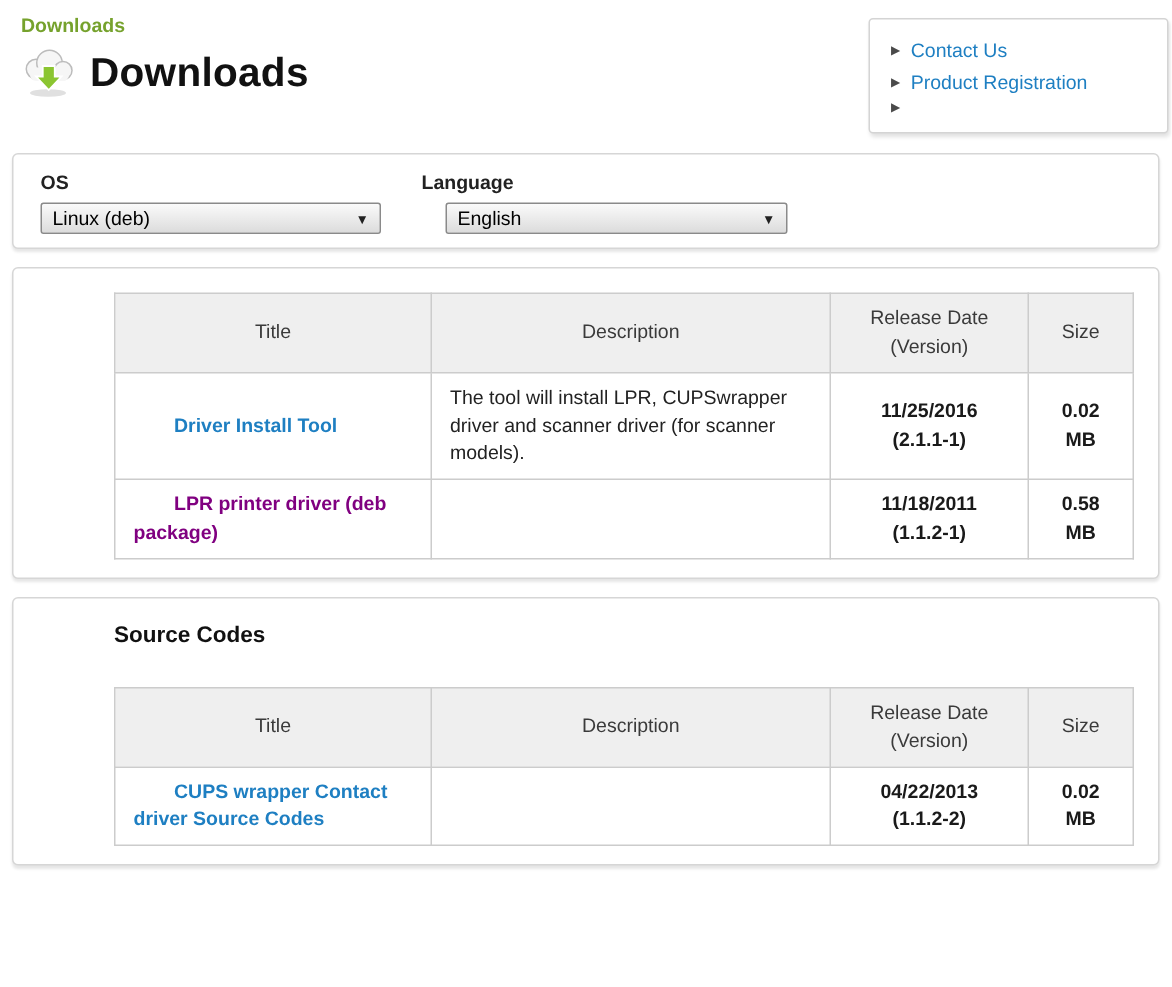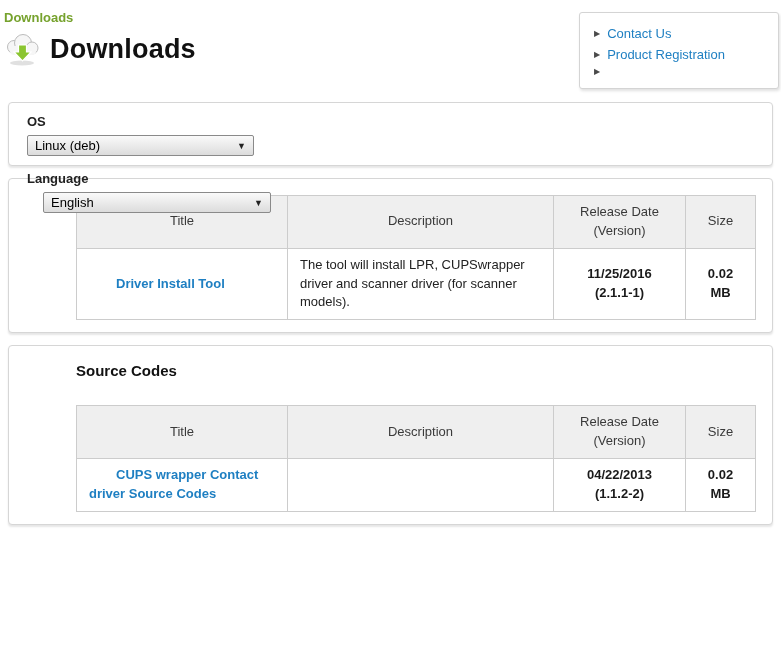--- a/index.html
+++ b/index.html
@@ -8,21 +8,21 @@
     width: 781px;
     height: 658px;
     font-family: "Liberation Sans", "DejaVu Sans", sans-serif;
     color: #333;
     position: relative;
     padding-top: 8px;
     overflow: hidden;
   }
 
   
-  .header { position: relative; padding: 0 4px; margin-bottom: 16px; height: 78px; }
+  .header { position: relative; padding: 0 14px; margin-bottom: 16px; height: 78px; }
   .breadcrumb {
     font-size: 13px; font-weight: bold; color: #76a22d;
     margin-bottom: 7px; cursor: pointer; display: inline-block;
   }
   .title-row { display: flex; align-items: center; gap: 9px; }
   .cloud-icon { width: 37px; height: 34px; display: inline-block; flex: 0 0 auto; }
   h1.page-title { font-size: 27px; font-weight: bold; color: #111; letter-spacing: 0.2px; }
 
   .quick-links {
     position: absolute; top: 4px; right: 2px;
@@ -42,24 +42,23 @@
     color: #4a4a4a; font-size: 8px; line-height: 1; flex: 0 0 auto;
   }
 
   
   .filter-box {
     margin: 0 8px 12px 8px;
     border: 1px solid #d6d6d6;
     border-radius: 4px;
     box-shadow: 0 2px 2px rgba(0,0,0,0.10);
     padding: 11px 18px 13px 18px;
-    display: flex; gap: 15px;
+    display: flex; gap: 27px;
     background: #fff;
     height: 64px;
-    flex-direction: column;
   }
   .filter-group label {
     display: block; font-size: 13px; font-weight: bold; color: #222;
     margin-bottom: 6px;
   }
   .select {
     height: 21px;
     border: 1px solid #8a8a8a;
     border-radius: 2px;
     background: linear-gradient(#fafafa, #dcdcdc);
@@ -180,20 +179,30 @@
       <tr>
         <td class="cell-title">
           <a>Driver Install Tool</a>
         </td>
         <td class="cell-desc">The tool will install LPR, CUPSwrapper driver and scanner driver (for scanner models).</td>
         <td class="cell-release">11/25/2016
 (2.1.1-1)</td>
         <td class="cell-size">0.02
 MB</td>
       </tr>
+      <tr>
+        <td class="cell-title">
+          <a class="visited">LPR printer driver (deb package)</a>
+        </td>
+        <td class="cell-desc"></td>
+        <td class="cell-release">11/18/2011
+(1.1.2-1)</td>
+        <td class="cell-size">0.58
+MB</td>
+      </tr>
     </tbody>
   </table>
 </div>
 
 <div class="section-box">
   <div class="section-heading">Source Codes</div>
   <table class="dl-table">
     <colgroup>
         <col class="col-title">
         <col class="col-desc">

